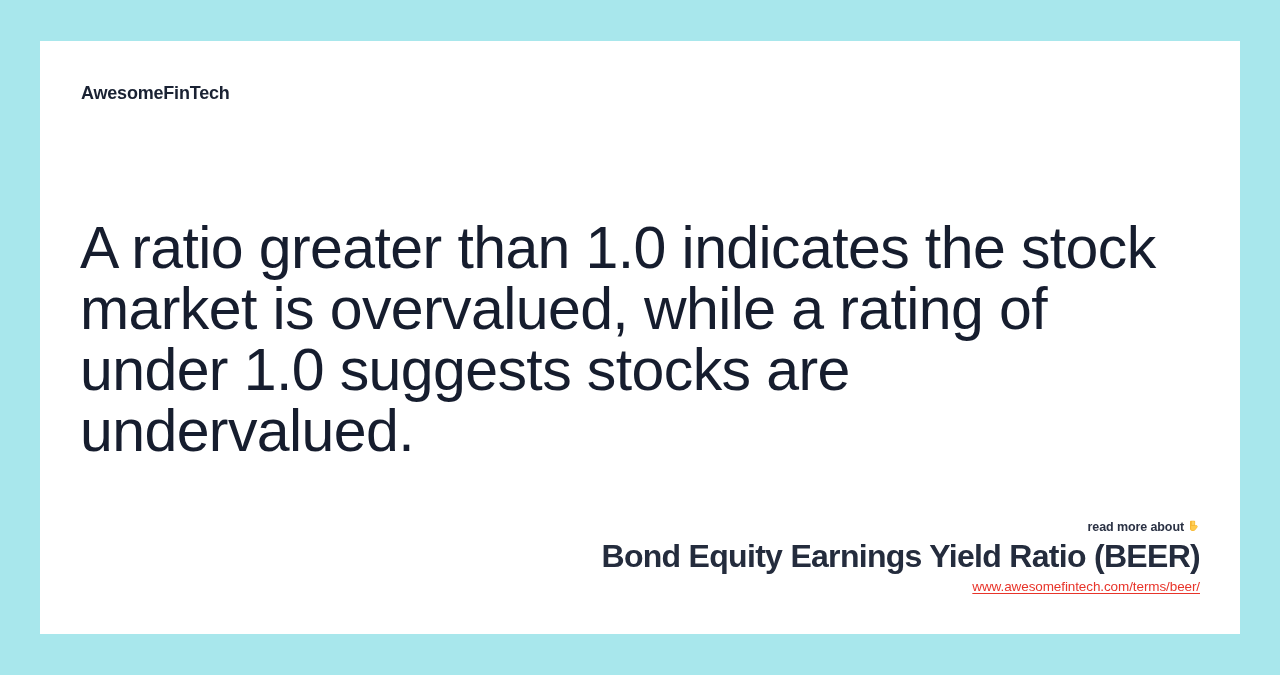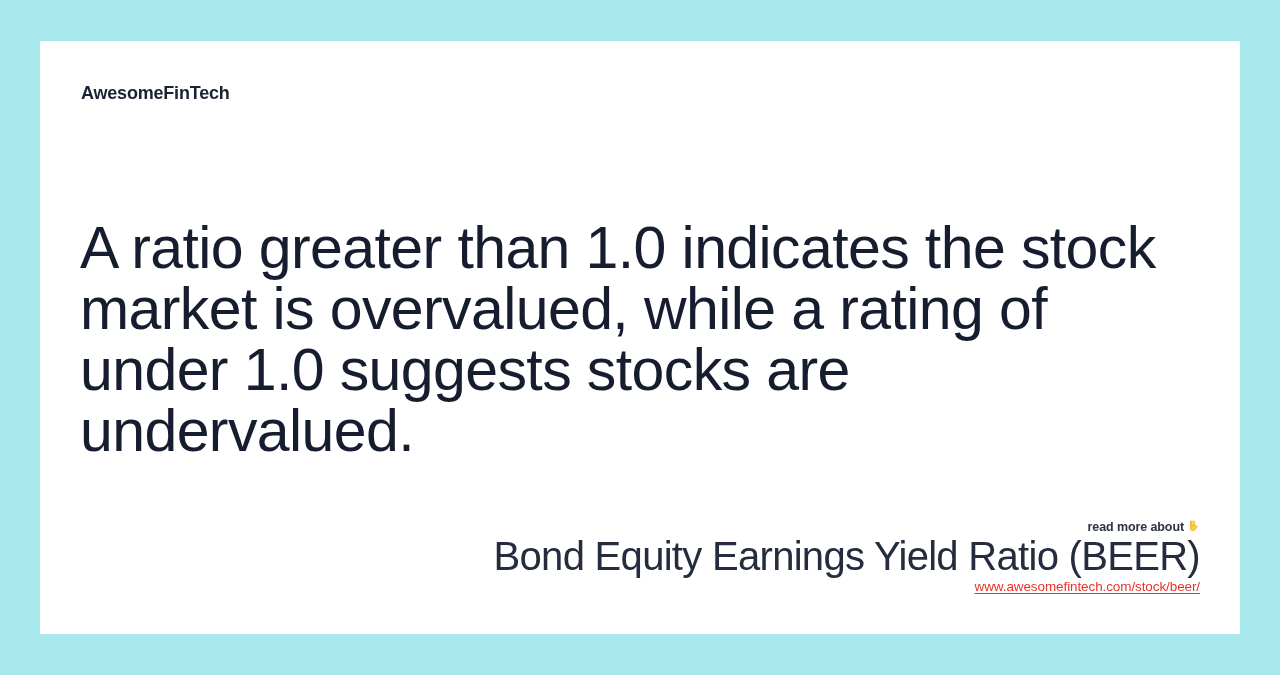--- a/index.html
+++ b/index.html
@@ -68,22 +68,22 @@
     font-size: 12.5px;
     font-weight: 700;
     color: #2b3244;
     letter-spacing: -0.1px;
     line-height: 16px;
     margin: 0 0 2px 0;
     display: block;
   }
 
   .term-title {
-    font-size: 40px;
-    font-weight: 400;
+    font-size: 32px;
+    font-weight: 700;
     color: #242c3d;
     letter-spacing: -0.7px;
     line-height: 38px;
     margin: 0;
     white-space: nowrap;
   }
 
   .term-link {
     display: inline-block;
     font-size: 13.5px;
@@ -123,19 +123,19 @@
       <span class="readmore">
         <span>read more about</span><span class="hand"><svg viewBox="0 0 32 32" width="13" height="14" xmlns="http://www.w3.org/2000/svg" aria-hidden="true">
                 <path d="M11 3h7c1.1 0 2 .9 2 2v9h2.6c1.9 0 3.4 1.5 3.4 3.4 0 .8-.3 1.6-.8 2.2l-5.6 6.9c-1.1 1.3-2.7 2.1-4.4 2.1h-2.1c-3.1 0-5.6-2.5-5.6-5.6V5c0-1.1.9-2 2-2z" fill="#f5b32c"></path>
                 <path d="M12.4 4.6h5.3c.5 0 .9.4.9.9v8.3h-7.1V5.5c0-.5.4-.9.9-.9z" fill="#ffd15c"></path>
                 <path d="M21.3 15.6h1.9c1.1 0 1.9.9 1.9 1.9 0 .5-.2.9-.5 1.3l-5.5 6.7c-.8.9-1.9 1.4-3.1 1.4h-2c-2.2 0-4-1.8-4-4v-7.3h11.3z" fill="#ffcb4c"></path>
               </svg></span>
       </span>
 
       <div class="term-title">Bond Equity Earnings Yield Ratio (BEER)</div>
 
-      <a class="term-link" href="#">www.awesomefintech.com/stock/beer/</a>
+      <a class="term-link" href="#">www.awesomefintech.com/terms/beer/</a>
 
     </div>
 
   </div>
 
 </div>
 
 </body></html>

